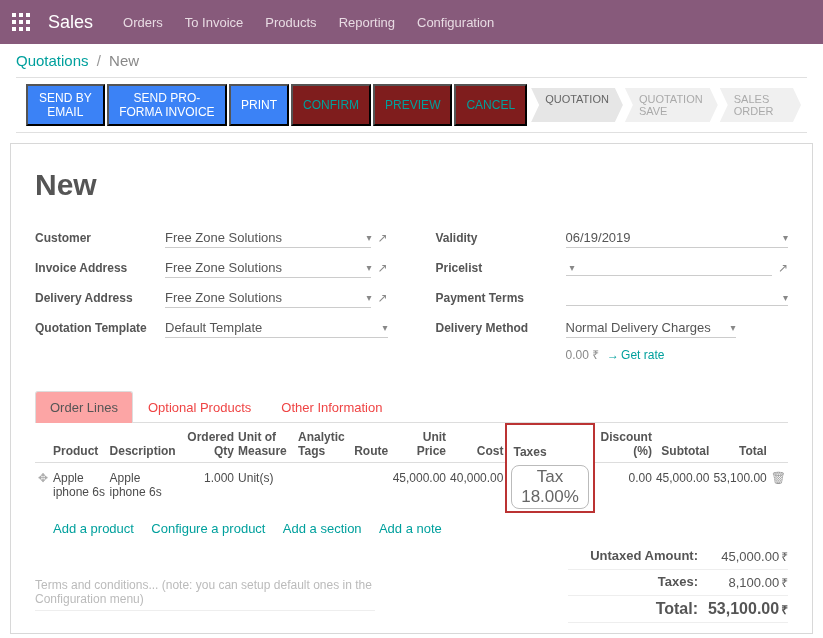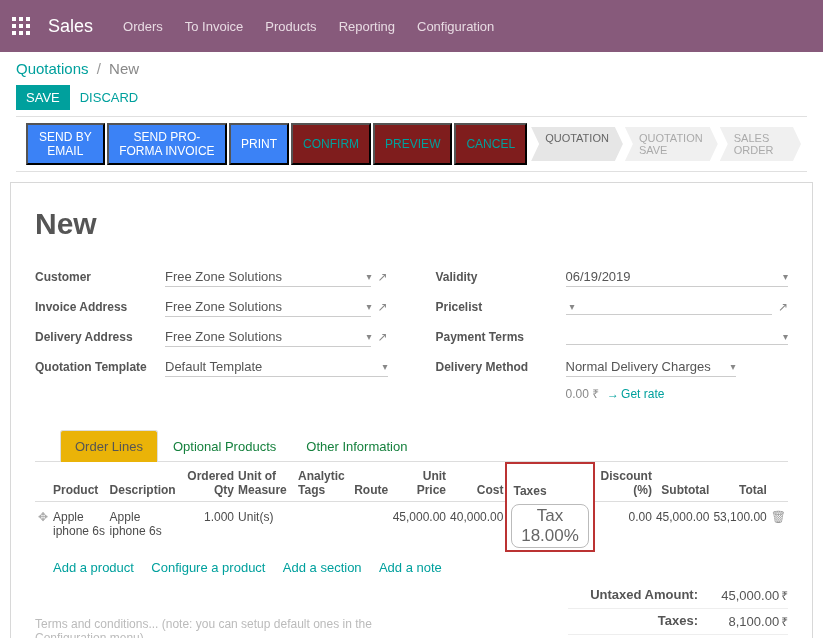--- a/index.html
+++ b/index.html
@@ -1,19 +1,19 @@
 <!DOCTYPE html>
 <html><head>
 <meta charset="utf-8">
 <style>
   * { box-sizing: border-box; margin: 0; padding: 0; }
   body { font-family: -apple-system, "Helvetica Neue", Arial, sans-serif; font-size: 13px; color: #4c4c4c; background: #fff; }
   
   
-  .navbar { background: #875a7b; height: 52px; display: flex; align-items: center; padding: 0 12px; color: #fff; }
+  .navbar { background: #875a7b; height: 44px; display: flex; align-items: center; padding: 0 12px; color: #fff; }
   .navbar .apps-icon { width: 18px; height: 18px; margin-right: 18px; cursor: pointer; }
   .navbar .apps-icon svg { width: 18px; height: 18px; fill: #fff; }
   .navbar .app-title { font-size: 18px; font-weight: 400; margin-right: 30px; }
   .navbar .menu-item { font-size: 13px; margin-right: 22px; color: #e8dbe3; cursor: pointer; }
   
   
   .page-header { padding: 8px 16px 4px 16px; }
   .breadcrumb { font-size: 15px; margin-bottom: 8px; }
   .breadcrumb .bc-link { color: #00a09d; cursor: pointer; }
   .breadcrumb .bc-sep { color: #999; margin: 0 4px; }
@@ -50,22 +50,22 @@
   .ext-link { color: #888; margin-left: 6px; cursor: pointer; font-size: 12px; }
   .no-border .field-value-wrap { border-bottom: none; }
   
   .rate-row { display: flex; align-items: center; margin-left: 130px; font-size: 12px; }
   .rate-val { color: #888; margin-right: 8px; }
   .rate-link { color: #00a09d; cursor: pointer; }
   .rate-link .arrow { margin-right: 2px; }
   
   
   .tabs { display: flex; border-bottom: 1px solid #ddd; margin-top: 28px; }
-  .tab { padding: 8px 14px; font-size: 13px; color: #15803d; cursor: pointer; border: 1px solid transparent; border-bottom: none; margin-bottom: -1px; }
-  .tab.active { color: #555; border-color: #ddd; background: #eab308; border-radius: 3px 3px 0 0; margin-left: 25px; }
+  .tab { padding: 8px 14px; font-size: 13px; color: #ef4444; cursor: pointer; border: 1px solid transparent; border-bottom: none; margin-bottom: -1px; }
+  .tab.active { color: #555; border-color: #ddd; background: #fca5a5; border-radius: 3px 3px 0 0; }
   
   
   .table-wrap { margin-top: 0; }
   table.lines { width: 100%; border-collapse: collapse; font-size: 12px; }
   table.lines th { text-align: left; padding: 6px 2px 4px 2px; font-weight: 600; color: #555; border-bottom: 1px solid #ddd; vertical-align: bottom; }
   table.lines th.r, table.lines td.r { text-align: right; }
   table.lines td { padding: 8px 2px; vertical-align: top; }
   .handle { color: #aaa; cursor: move; text-align: center; width: 16px; }
   .tax-cell { border: 2px solid #b33; padding: 2px 4px !important; text-align: center; }
   .tax-chip { display: inline-block; border: 1px solid #bbb; border-radius: 8px; padding: 1px 6px; font-size: 17px; color: #666; }
@@ -109,24 +109,20 @@
   <span class="menu-item">Products</span>
   <span class="menu-item">Reporting</span>
   <span class="menu-item">Configuration</span>
 </div>
 
 <div class="page-header">
   <div class="breadcrumb">
     <span class="bc-link">Quotations</span>
     <span class="bc-sep">/</span>
     <span class="bc-current">New</span>
-  </div>
-  <div class="action-row">
-    <button class="btn btn-primary">SAVE</button>
-    <button class="btn btn-link">DISCARD</button>
   </div>
 
   <div class="status-bar">
     <div class="left-buttons">
       <button class="btn-status btn-teal">SEND BY EMAIL</button>
       <button class="btn-status btn-teal">SEND PRO-FORMA INVOICE</button>
       <button class="btn-status btn-teal">PRINT</button>
       <button class="btn-status btn-text">CONFIRM</button>
       <button class="btn-status btn-text">PREVIEW</button>
       <button class="btn-status btn-text">CANCEL</button>

